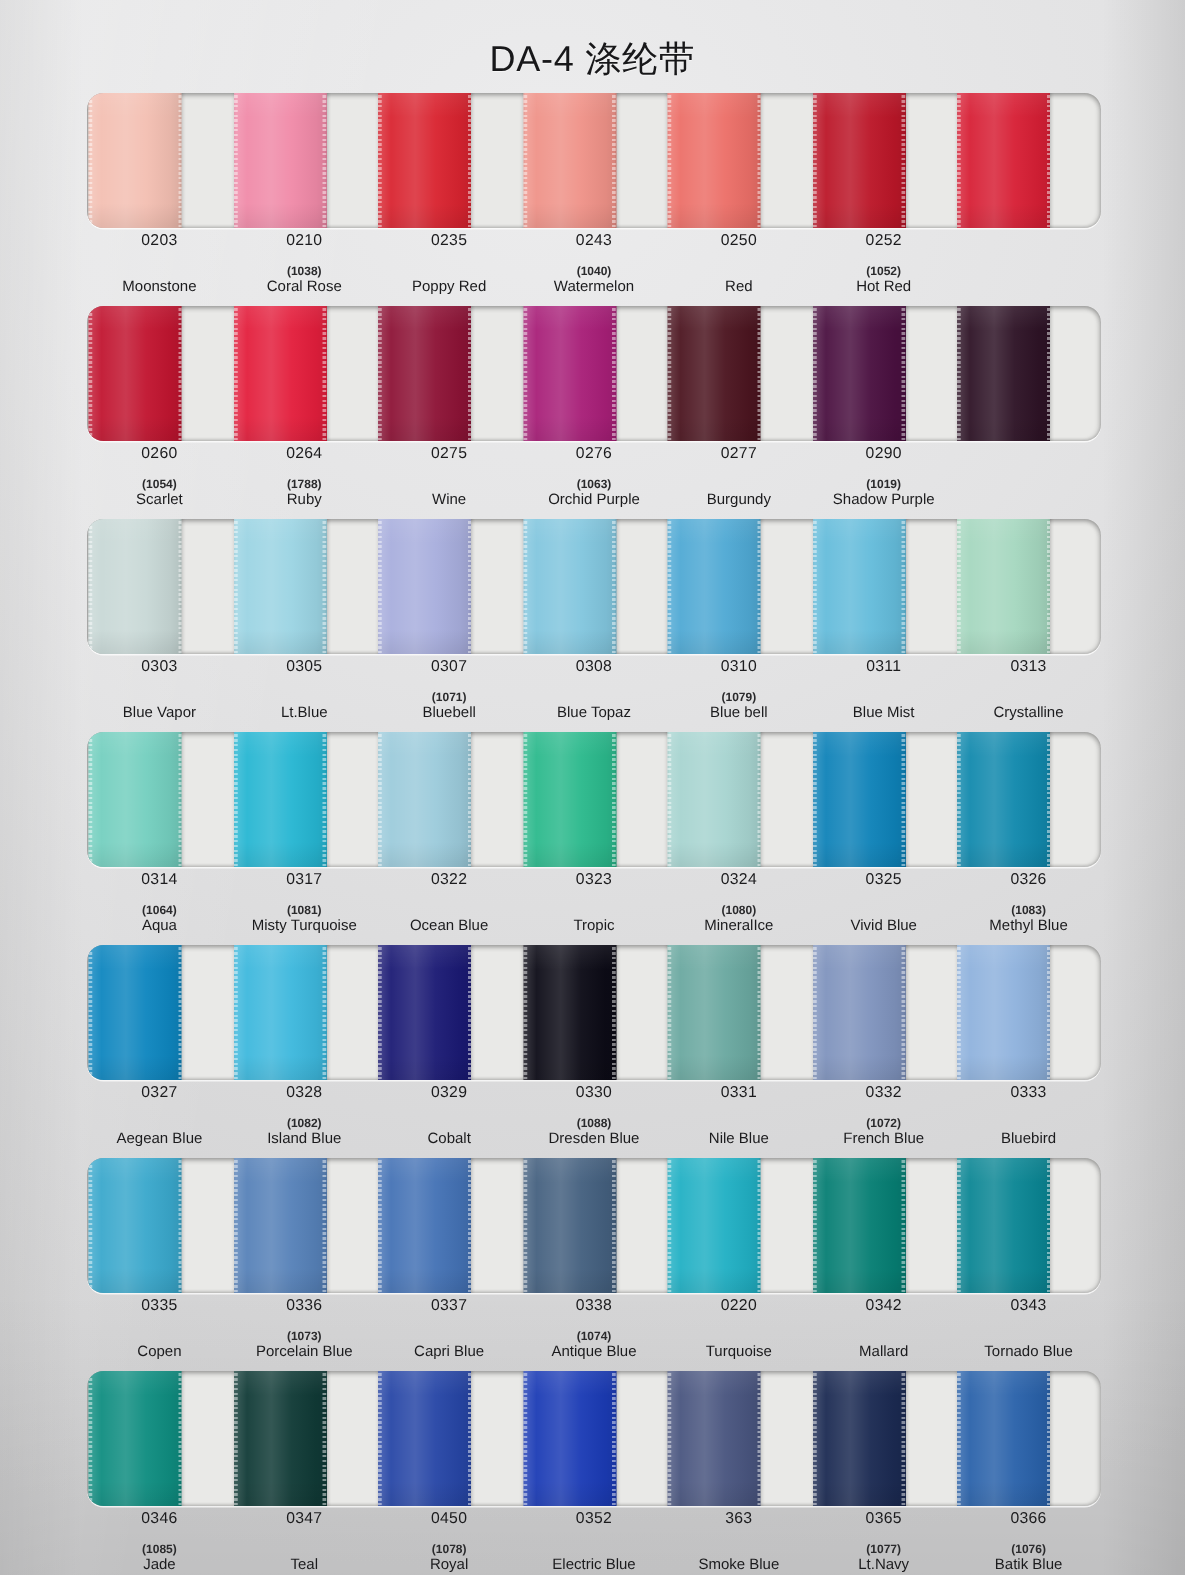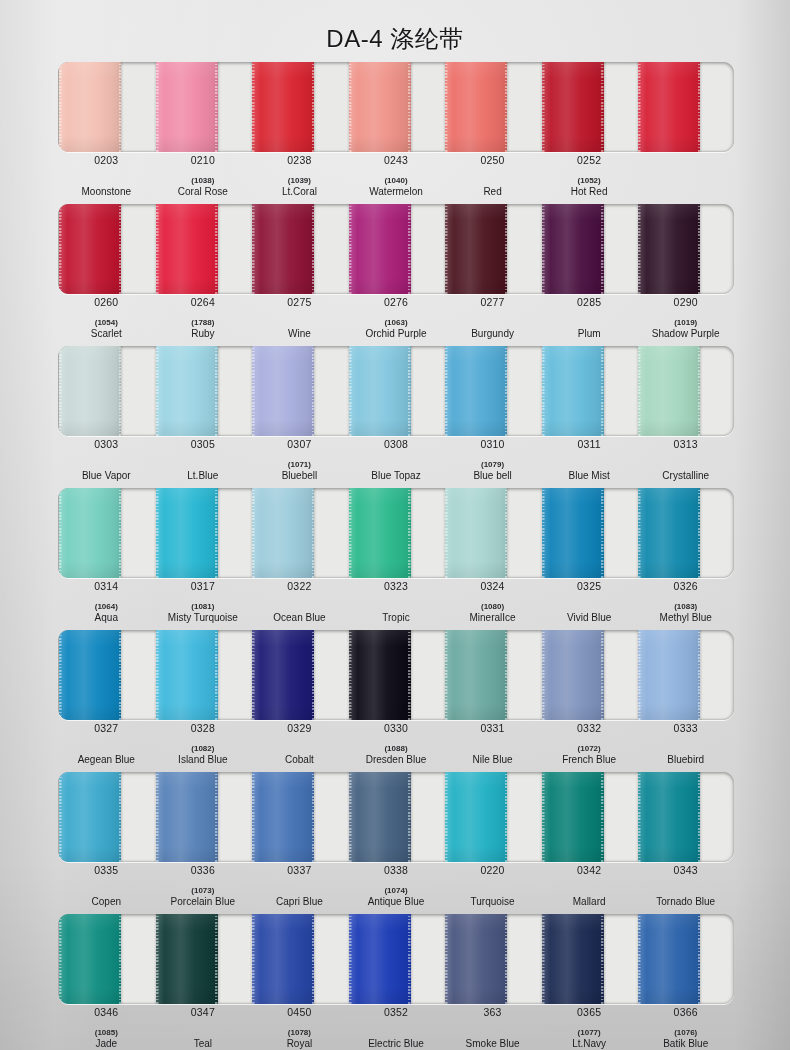--- a/index.html
+++ b/index.html
@@ -141,23 +141,23 @@
             <div class="code">0203</div>
             <div class="alt empty">&nbsp;</div>
             <div class="name">Moonstone</div>
           </div>
           <div class="label">
             <div class="code">0210</div>
             <div class="alt">(1038)</div>
             <div class="name">Coral Rose</div>
           </div>
           <div class="label">
-            <div class="code">0238</div>
-            <div class="alt">(1039)</div>
-            <div class="name">Lt.Coral</div>
+            <div class="code">0235</div>
+            <div class="alt empty">&nbsp;</div>
+            <div class="name">Poppy Red</div>
           </div>
           <div class="label">
             <div class="code">0243</div>
             <div class="alt">(1040)</div>
             <div class="name">Watermelon</div>
           </div>
           <div class="label">
             <div class="code">0250</div>
             <div class="alt empty">&nbsp;</div>
             <div class="name">Red</div>
@@ -213,25 +213,20 @@
           </div>
           <div class="label">
             <div class="code">0276</div>
             <div class="alt">(1063)</div>
             <div class="name">Orchid Purple</div>
           </div>
           <div class="label">
             <div class="code">0277</div>
             <div class="alt empty">&nbsp;</div>
             <div class="name">Burgundy</div>
-          </div>
-          <div class="label">
-            <div class="code">0285</div>
-            <div class="alt empty">&nbsp;</div>
-            <div class="name">Plum</div>
           </div>
           <div class="label">
             <div class="code">0290</div>
             <div class="alt">(1019)</div>
             <div class="name">Shadow Purple</div>
           </div>
         </div>
       </div>
       <div class="row">
         <div class="window">

